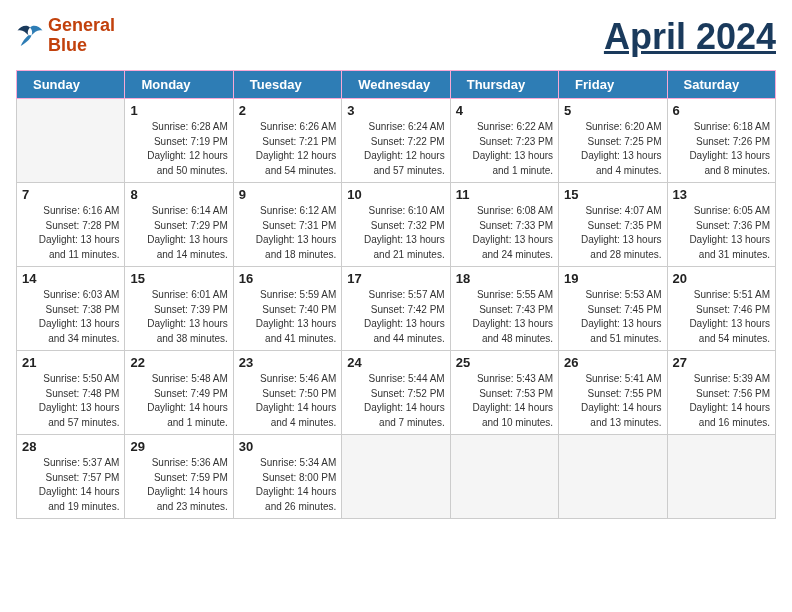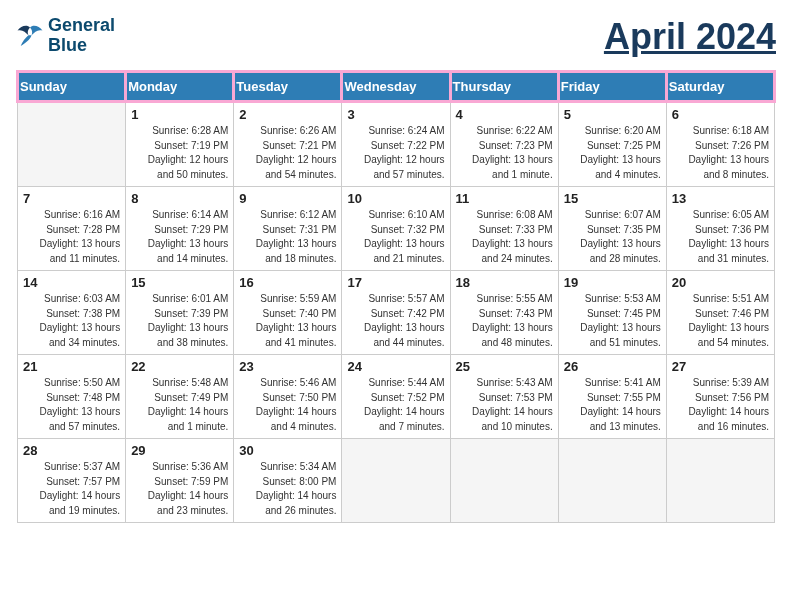--- a/index.html
+++ b/index.html
@@ -21,21 +21,21 @@
       align-items: center;
       gap: 4px;
     }
     .logo-text {
       font-size: 18px;
       font-weight: bold;
       color: #1a3a5c;
       line-height: 1.1;
     }
     .logo-text span {
-      color: #0c4a6e;
+      color: #c2410c;
     }
     .logo-bird {
       width: 28px;
       height: 24px;
     }
     .title-block {
       text-align: right;
     }
     .month-title {
       font-size: 36px;
@@ -49,25 +49,25 @@
       margin-top: 2px;
     }
     .calendar {
       width: 100%;
       border-collapse: collapse;
       font-size: 11px;
     }
     .calendar th {
       background: #2e7db5;
       color: #fff;
-      padding: 6px 1px;
+      padding: 6px 16px;
       text-align: left;
       font-size: 13px;
       font-weight: bold;
-      border: 3px solid #f9a8d4;
+      border: 1px solid #f9a8d4;
     }
     .calendar td {
       border: 1px solid #ccc;
       vertical-align: top;
       padding: 4px 5px;
       width: 108px;
       min-height: 70px;
       background: #fff;
     }
     .calendar td.empty {
@@ -198,21 +198,21 @@
         </td>
         <td>
           <div class="day-num">11</div>
           <div class="cell-text" style="white-space: pre-line;">Sunrise: 6:08 AM
 Sunset: 7:33 PM
 Daylight: 13 hours
 and 24 minutes.</div>
         </td>
         <td>
           <div class="day-num">15</div>
-          <div class="cell-text" style="white-space: pre-line;">Sunrise: 6:07 AM
+          <div class="cell-text" style="white-space: pre-line;">Sunrise: 4:07 AM
 Sunset: 7:35 PM
 Daylight: 13 hours
 and 28 minutes.</div>
         </td>
         <td>
           <div class="day-num">13</div>
           <div class="cell-text" style="white-space: pre-line;">Sunrise: 6:05 AM
 Sunset: 7:36 PM
 Daylight: 13 hours
 and 31 minutes.</div>

